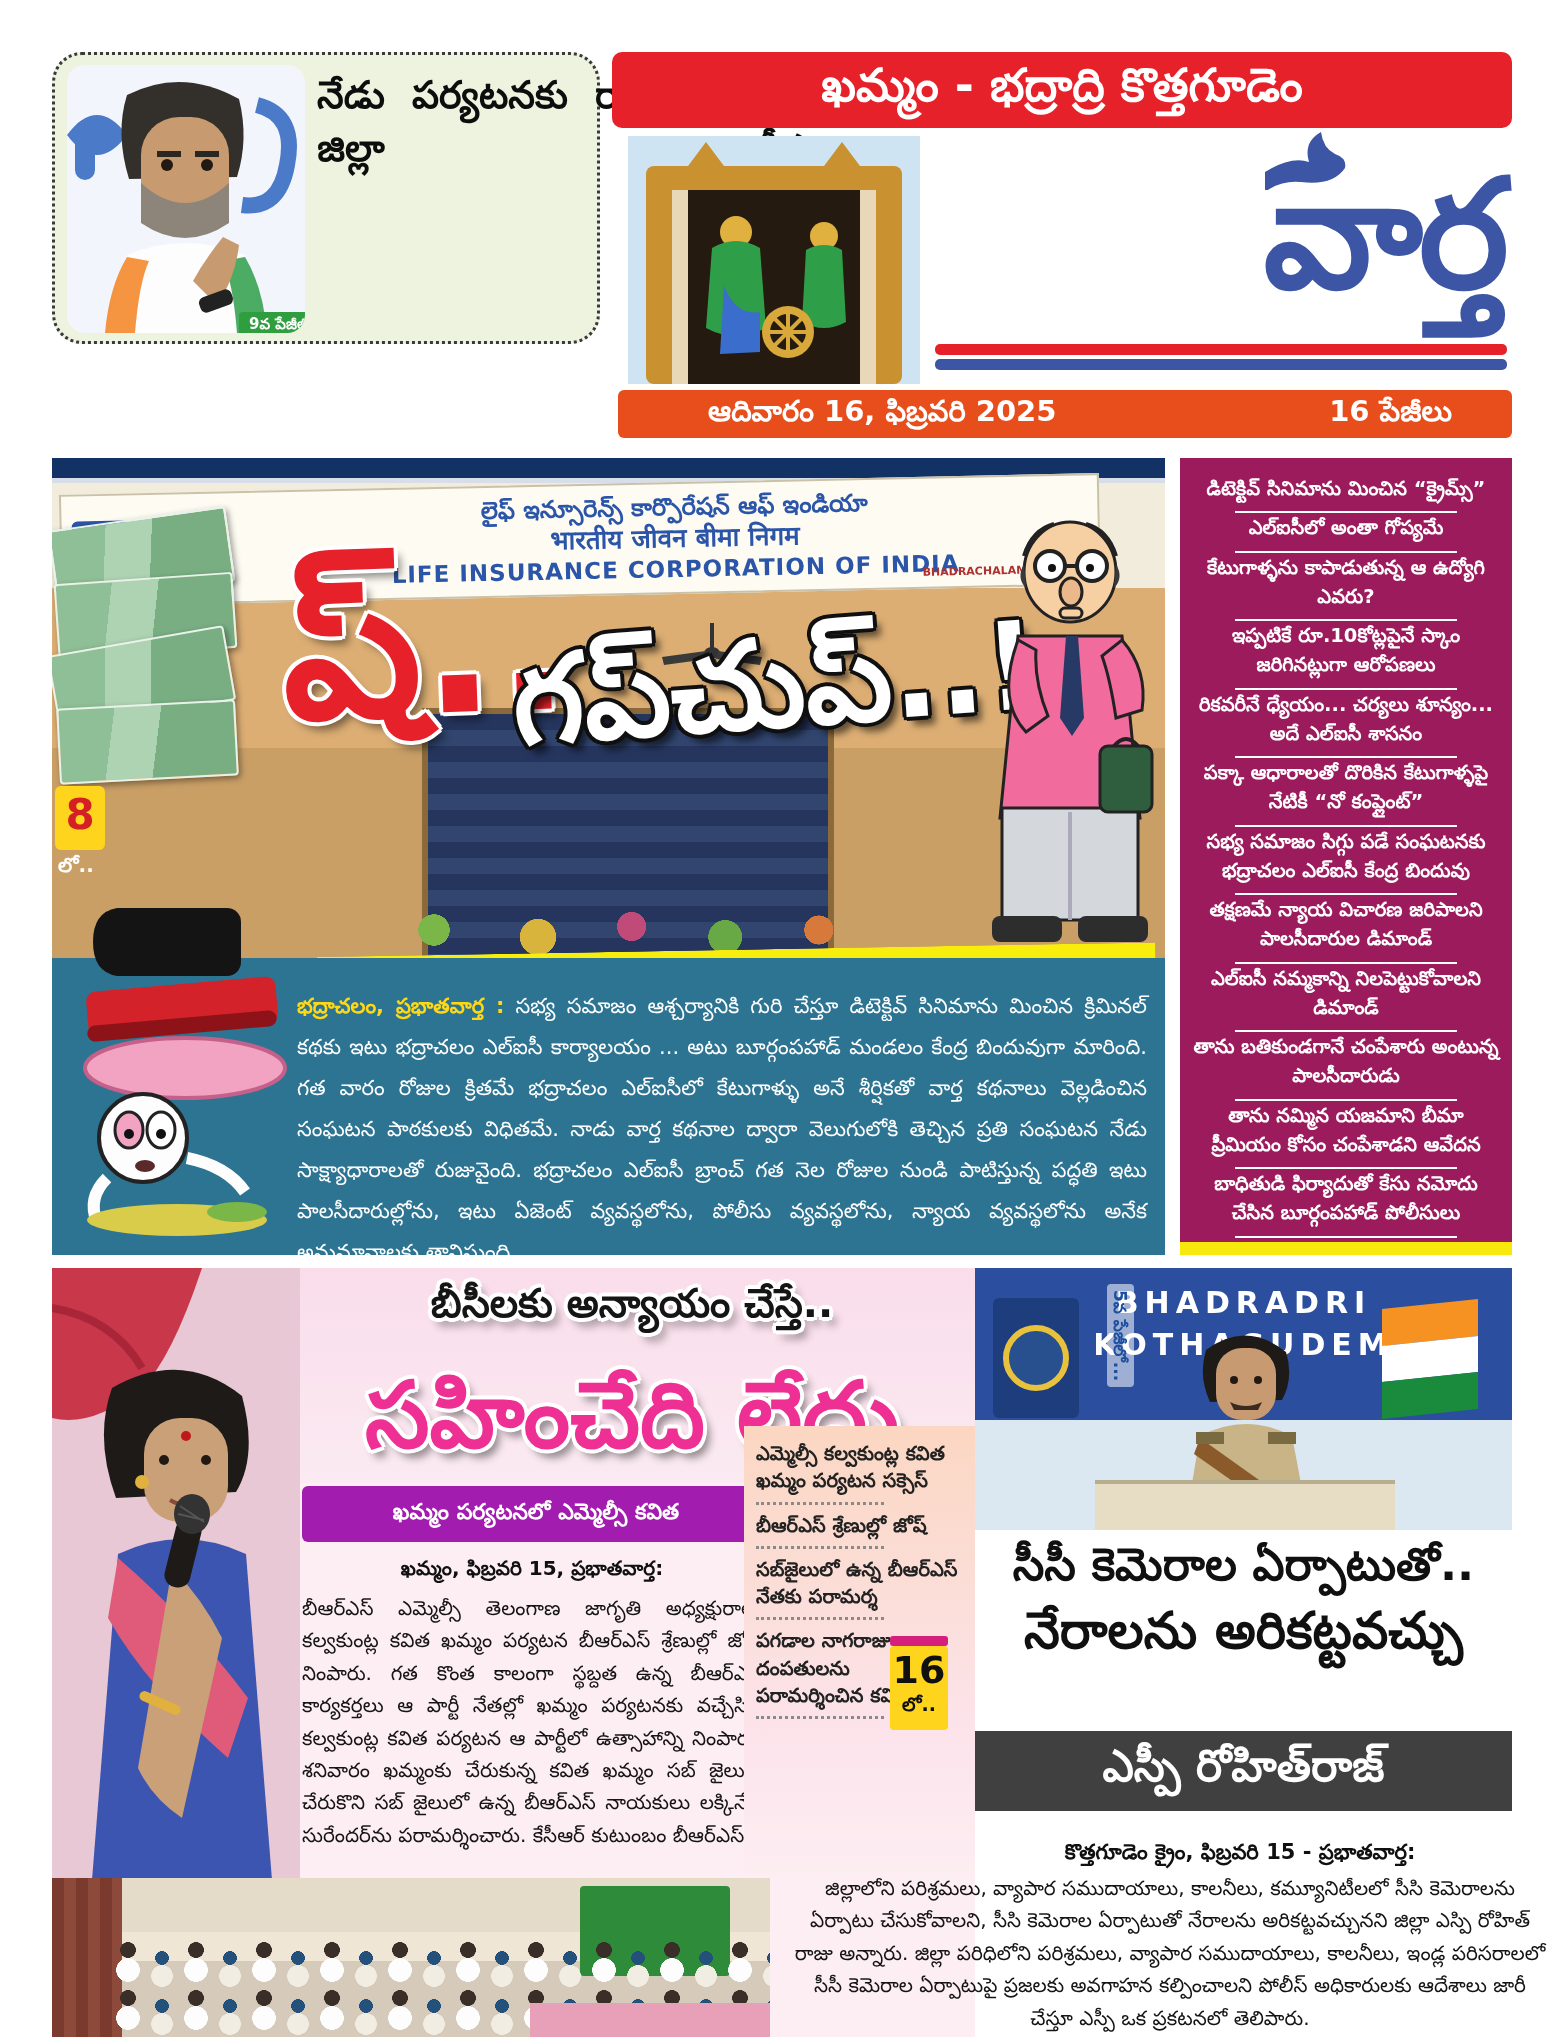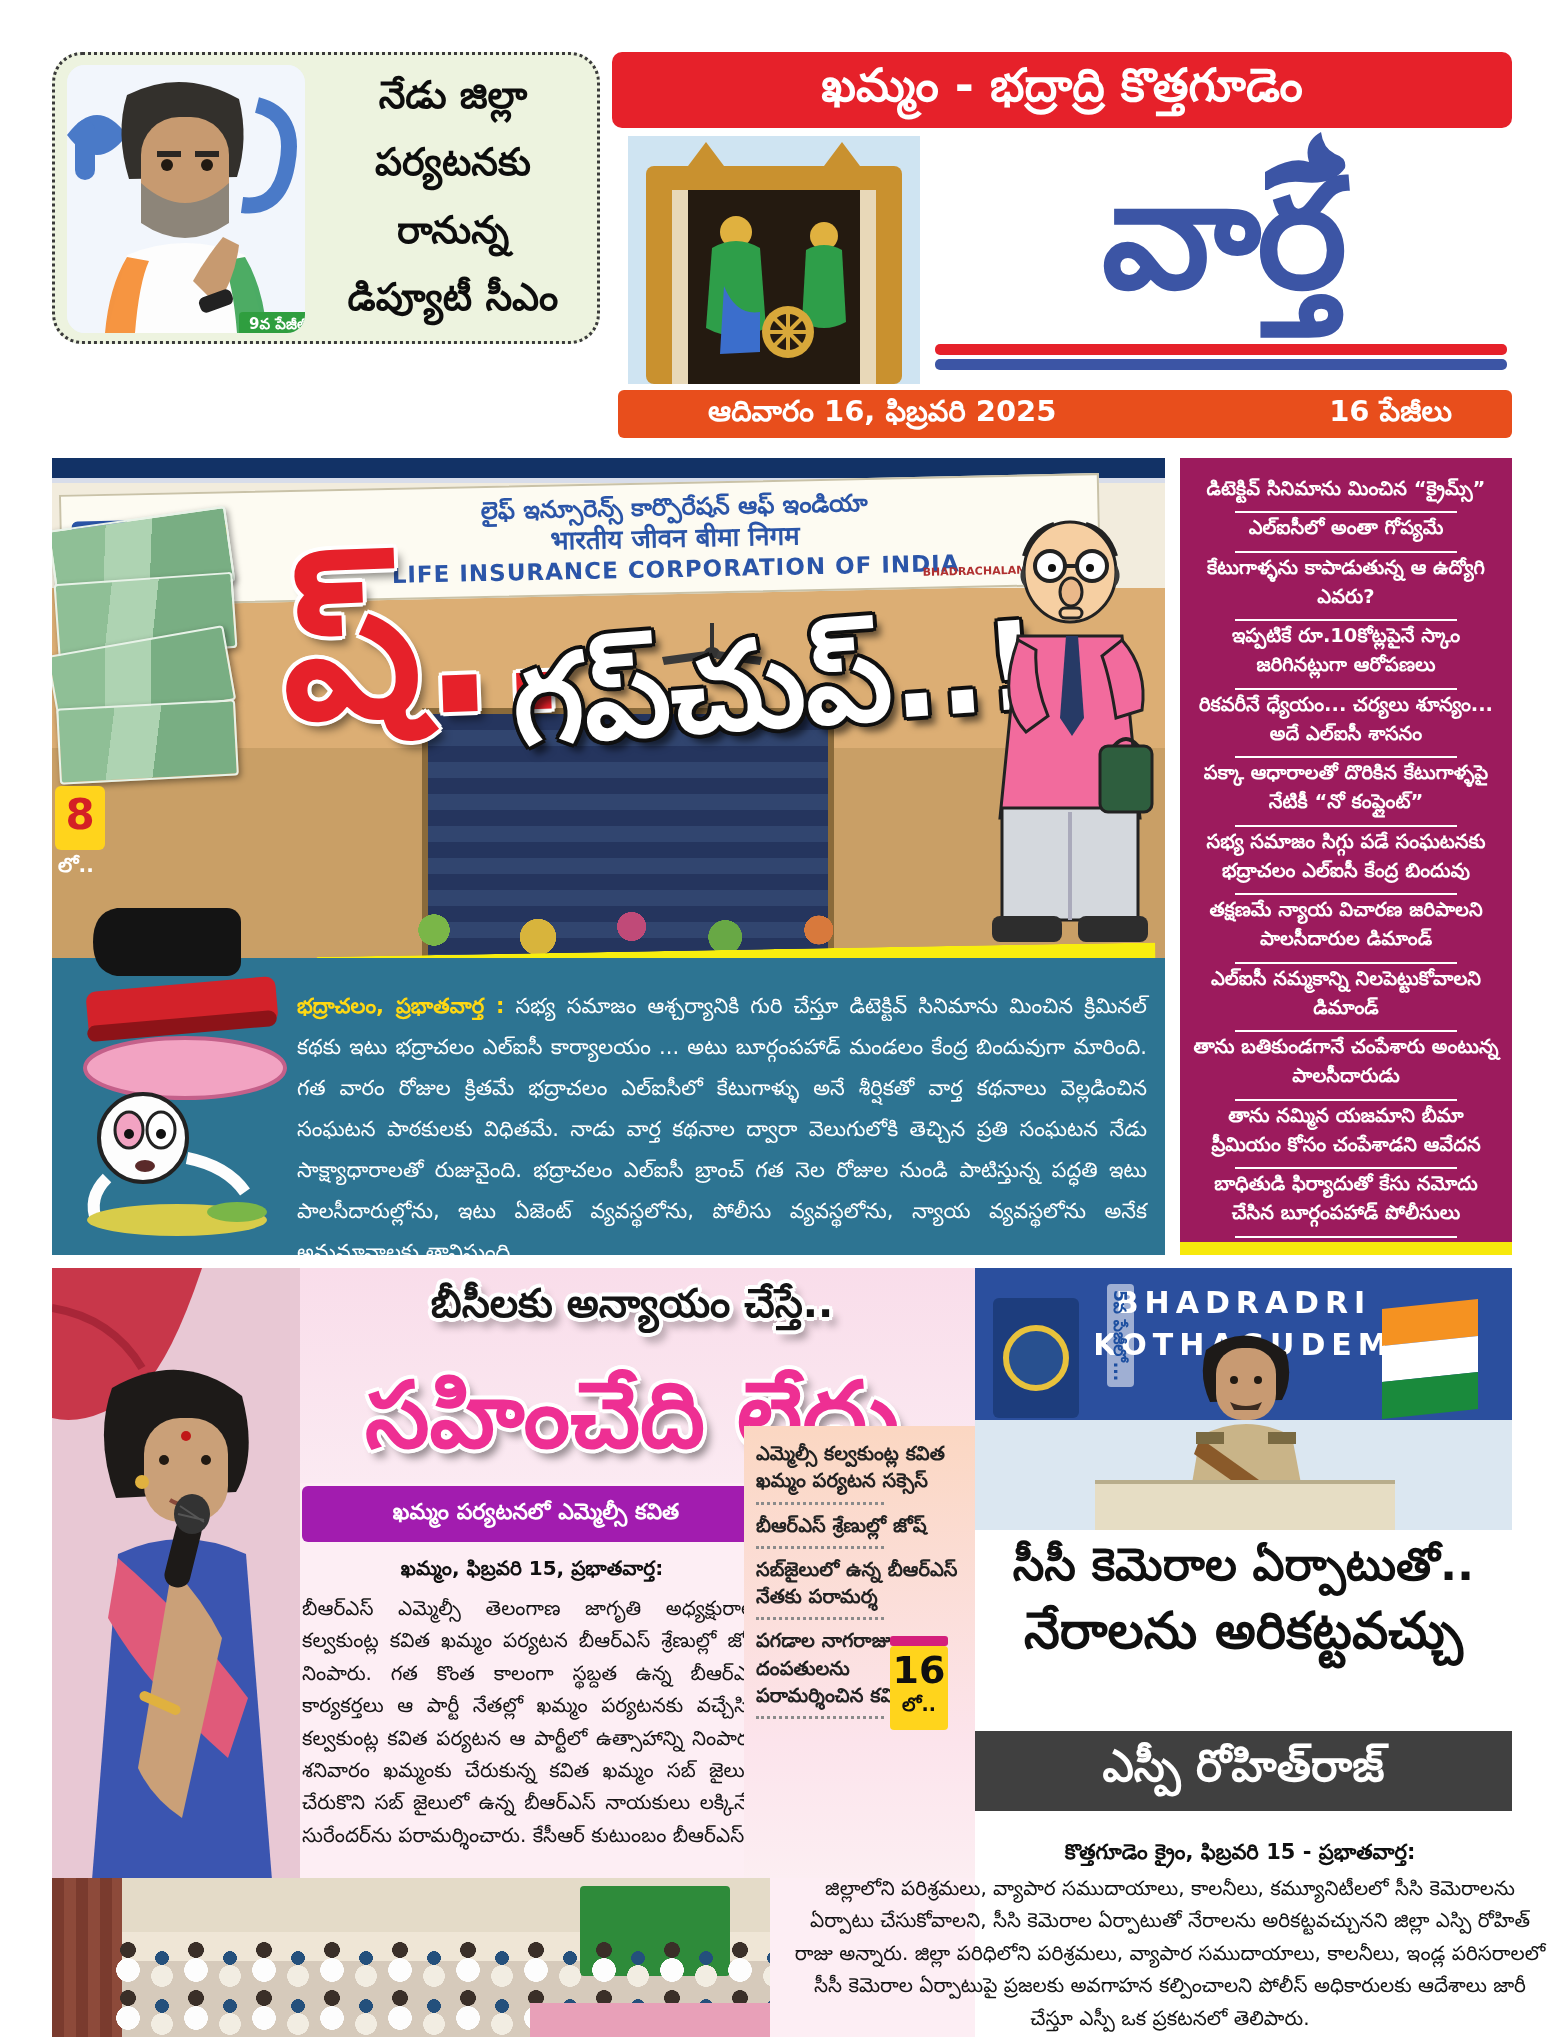--- a/index.html
+++ b/index.html
@@ -12,28 +12,28 @@
       -4px 0 0 #fff,4px 0 0 #fff,0 -4px 0 #fff,0 4px 0 #fff,6px 8px 9px rgba(0,0,0,.45);}
   .ob{text-shadow:-3px -3px 0 #101010,3px -3px 0 #101010,-3px 3px 0 #101010,3px 3px 0 #101010,
       -4px 0 0 #101010,4px 0 0 #101010,0 -4px 0 #101010,0 4px 0 #101010,7px 9px 7px rgba(0,0,0,.55);}
 
   
   .tlbox{left:52px;top:52px;width:548px;height:292px;background:#edf3df;border:3px dotted #3a3a3a;
          border-radius:30px;box-sizing:border-box;}
   .tlphoto{left:12px;top:10px;width:238px;height:268px;border-radius:18px;overflow:hidden;background:#eef4fb;}
   .tlbadge{left:172px;top:247px;background:#2f9e3f;color:#fff;font-weight:bold;font-size:15px;
            padding:3px 10px;border-radius:4px;white-space:nowrap;}
-  .tltext{left:262px;top:18px;width:272px;height:255px;display:flex;flex-direction:column;
-          justify-content:space-between;text-align:center;font-weight:bold;font-size:38px;color:#0d0d0d;}
+  .tltext{left:262px;top:18px;width:272px;height:255px;display:flex;flex-direction:row;
+          justify-content:space-between;text-align:center;font-weight:bold;font-size:38px;color:#0d0d0d;gap:27px;}
 
   
   .mh-red{left:612px;top:52px;width:900px;height:76px;background:#e6212a;border-radius:10px;
           display:flex;align-items:center;justify-content:center;color:#fff;font-weight:bold;font-size:46px;}
   .mh-deity{left:628px;top:136px;width:292px;height:248px;overflow:hidden;}
-  .mh-logo{left:940px;top:140px;width:565px;height:200px;text-align:center;color:#3c55a5;
+  .mh-logo{left:940px;top:140px;width:565px;height:200px;text-align:right;color:#3c55a5;
            font-weight:bold;font-size:152px;line-height:190px;letter-spacing:-4px;}
   .mh-bird{left:1255px;top:128px;width:92px;height:62px;}
   .stripe-red{left:935px;top:344px;width:572px;height:11px;background:#e6212a;border-radius:5px;}
   .stripe-blue{left:935px;top:359px;width:572px;height:11px;background:#3c55a5;border-radius:5px;}
   .mh-date{left:618px;top:390px;width:894px;height:48px;background:#e84e1c;border-radius:6px;color:#fff;
            font-weight:bold;font-size:29px;display:flex;align-items:center;justify-content:space-between;
            padding:0 60px 0 90px;box-sizing:border-box;}
 
   
   .lead{left:52px;top:458px;width:1113px;height:797px;}

